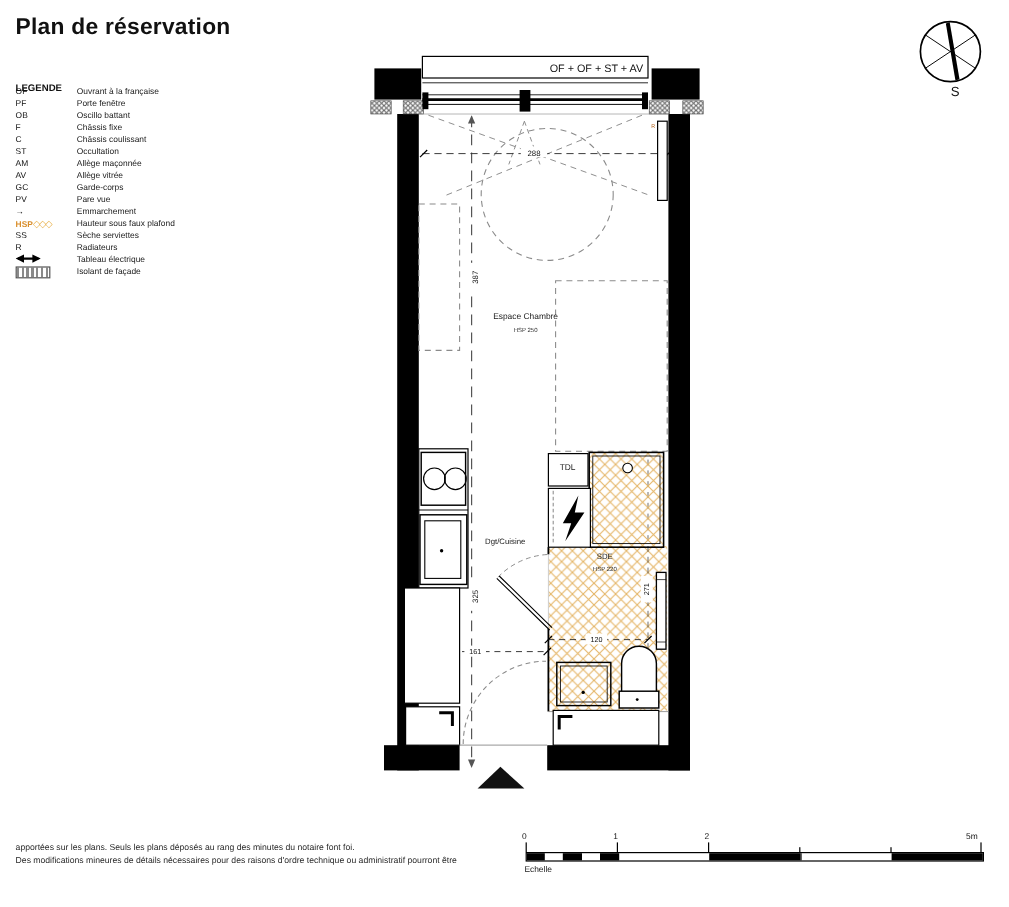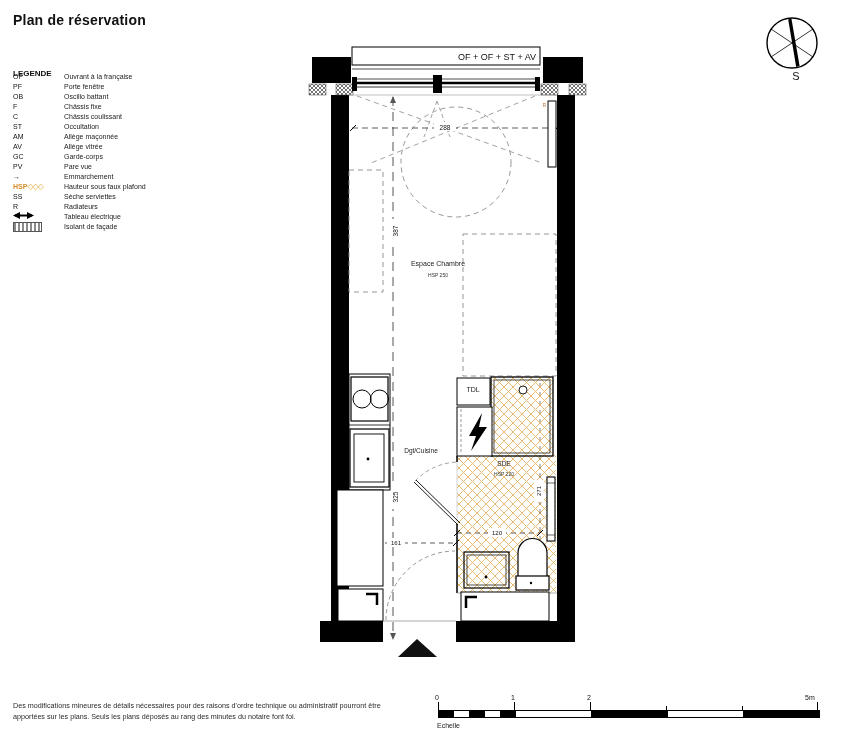--- a/index.html
+++ b/index.html
@@ -1,19 +1,19 @@
 <!DOCTYPE html>
 <html><head>
 <meta charset="utf-8">
 <style>
   html,body{margin:0;padding:0;background:#fff;}
   #page{position:relative;width:841px;height:756px;background:#fff;overflow:hidden;
         font-family:"Liberation Sans",sans-serif;color:#111;}
   .abs{position:absolute;}
-  #title{left:13px;top:12px;font-size:14px;font-weight:bold;letter-spacing:.2px;}
+  #title{left:13px;top:12px;font-size:19px;font-weight:bold;letter-spacing:.2px;}
   #legend-heading{left:13px;top:69px;font-size:8px;font-weight:bold;}
   #legend{left:13px;top:72px;width:230px;}
   .lrow{display:flex;align-items:center;height:10px;font-size:7px;line-height:10px;}
   .lsym{width:51px;flex:0 0 51px;color:#111;}
   .llab{color:#222;}
   .hsp-orange{color:#D98E2B;font-weight:bold;}
   .hsp-diamonds{color:#E8B04A;letter-spacing:-1px;font-size:8px;}
   .insul-chip{display:inline-block;width:27px;height:8px;border:1px solid #555;
       background:repeating-linear-gradient(90deg,#8a8a8a 0 2px,#fff 2px 4px);vertical-align:middle;}
   #footer{left:13px;top:701px;width:430px;font-size:7.2px;line-height:10.8px;color:#2a2a2a;}
@@ -277,17 +277,17 @@
       <div class="sb-black" style="left:60.8px;width:15.2px;"></div>
       <div class="sb-black" style="left:152px;width:76px;"></div>
       <div class="sb-black" style="left:304px;width:76px;"></div>
       <div class="sb-sep" style="left:76px;"></div>
       <div class="sb-sep" style="left:228px;"></div>
     </div>
     <div id="sb-caption">Echelle</div>
   </div>
 
   <div id="footer" class="abs">
+    <div>apportées sur les plans. Seuls les plans déposés au rang des minutes du notaire font foi.</div>
     <div>Des modifications mineures de détails nécessaires pour des raisons d'ordre technique ou administratif pourront être</div>
-    <div>apportées sur les plans. Seuls les plans déposés au rang des minutes du notaire font foi.</div>
   </div>
 
 </div>
 
 </body></html>

